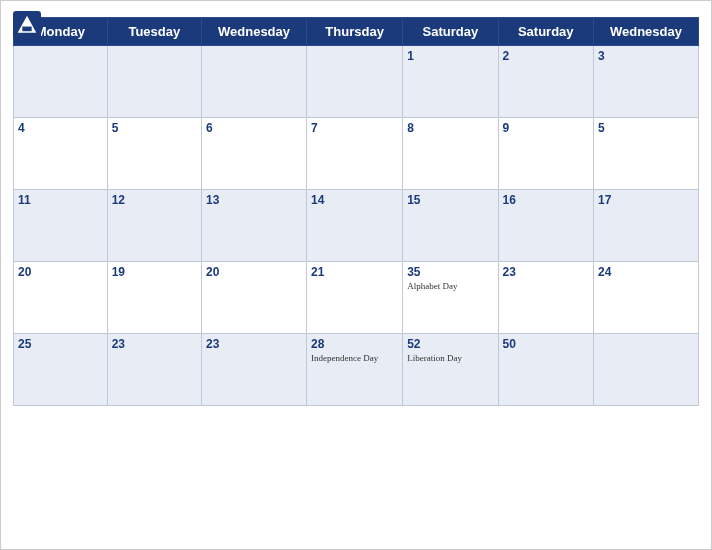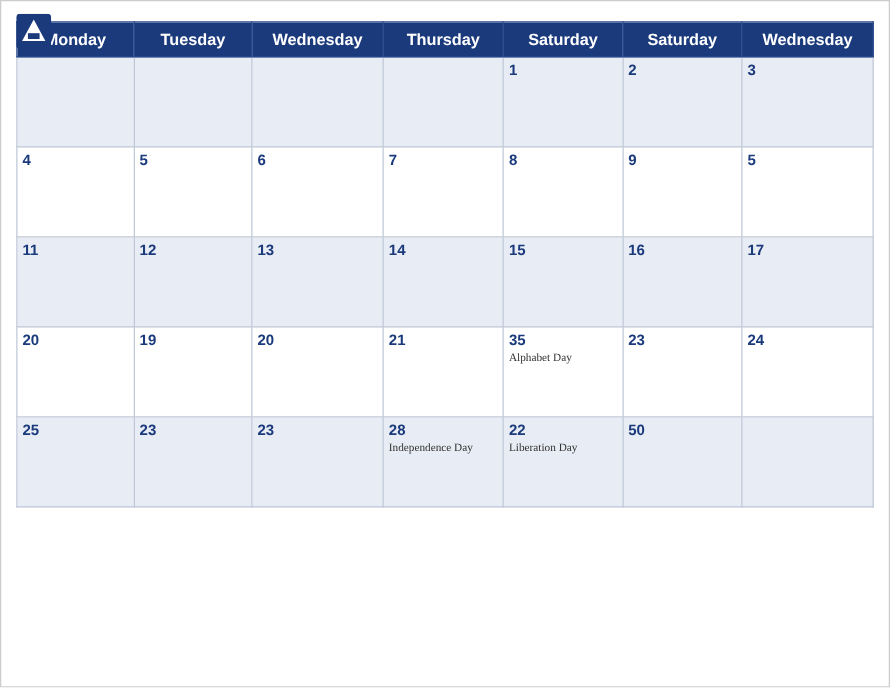--- a/index.html
+++ b/index.html
@@ -223,21 +223,21 @@
             <span class="day-number">23</span>
           </td>
           <td>
             <span class="day-number">23</span>
           </td>
           <td>
             <span class="day-number">28</span>
             <span class="holiday-name">Independence Day</span>
           </td>
           <td>
-            <span class="day-number">22</span>
+            <span class="day-number">52</span>
             <span class="holiday-name">Liberation Day</span>
           </td>
           <td>
             <span class="day-number">50</span>
           </td>
           <td></td>
         </tr>
       </tbody>
   </table>
 </div>

